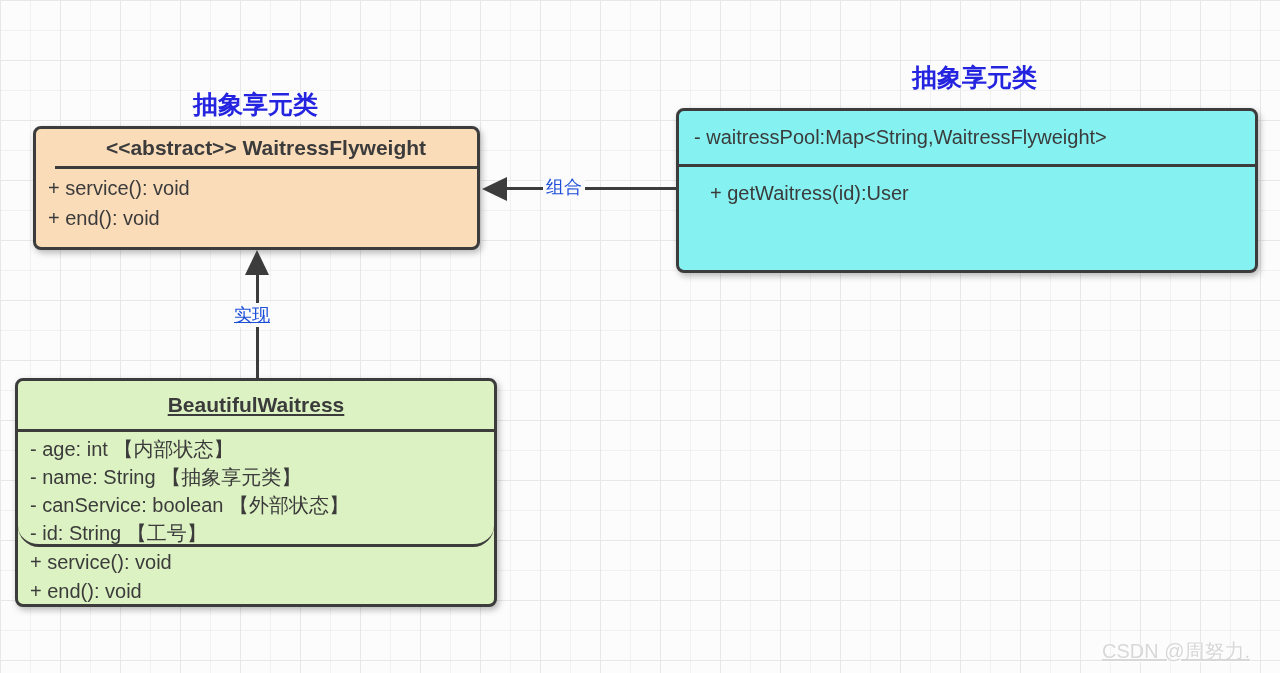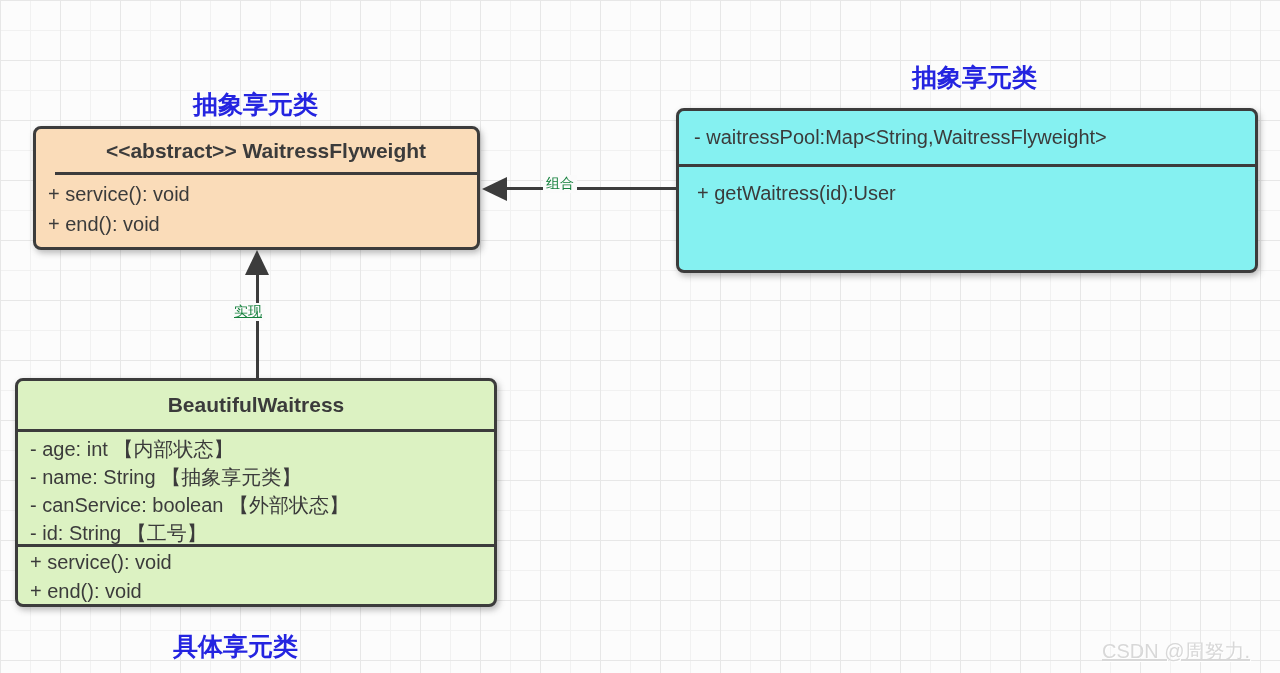--- a/index.html
+++ b/index.html
@@ -45,71 +45,70 @@
     box-sizing:border-box;
     font-size:20px;
     white-space:nowrap;
   }
   .uml-section.divided{border-bottom:3px solid #3C3C3C;}
   .uml-line{white-space:nowrap;}
   .rel-line{position:absolute;background:#3C3C3C;}
   .arrowhead{position:absolute;width:0;height:0;}
   .rel-label{
     position:absolute;
-    font-size:14px;
-    color:#15803d;
+    font-size:18px;
+    color:#1d4ed8;
     background:#FBFBFB;
     padding:0 3px;
     white-space:nowrap;
   }
   .watermark{
     position:absolute;
     font-size:20px;
     color:#D8D8D8;
     text-shadow:1px 1px 0 #FFFFFF;
     white-space:nowrap;
   }
 
   
   #lbl-abstract{left:193px;top:88px;}
   #lbl-factory{left:912px;top:61px;}
   #lbl-concrete{left:173px;top:630px;}
 
   #box-waitress{left:33px;top:126px;width:447px;height:124px;}
-  #box-waitress .uml-title{height:46px;margin-left:19px;}
+  #box-waitress .uml-title{height:40px;margin-left:19px;}
   #box-waitress .uml-section{padding:4px 0 0 12px;line-height:30px;}
 
   #box-factory{left:676px;top:108px;width:582px;height:165px;}
   #box-factory .uml-title{height:51px;}
   #box-factory .sec-fields{height:56px;line-height:53px;padding-left:15px;}
-  #box-factory .sec-methods{height:52px;line-height:52px;padding-left:18px;}
+  #box-factory .sec-methods{height:52px;line-height:52px;padding-left:31px;}
 
   #box-beautiful{left:15px;top:378px;width:482px;height:229px;}
-  #box-beautiful .uml-title{height:51px;}
-  #box-beautiful .sec-fields{height:115px;padding:3px 0 0 12px;line-height:28px;}
+  #box-beautiful .uml-title{height:51px;text-decoration:underline;}
+  #box-beautiful .sec-fields{height:115px;padding:3px 0 0 12px;line-height:28px;border-radius:21px;}
   #box-beautiful .sec-methods{padding:1px 0 0 12px;line-height:29px;}
 
   #comp-line{left:505px;top:187px;width:171px;height:3px;}
   #comp-head{left:482px;top:177px;border-top:12px solid transparent;border-bottom:12px solid transparent;border-right:25px solid #3C3C3C;}
   #comp-label{left:543px;top:175px;}
 
   #real-line{left:256px;top:272px;width:3px;height:106px;}
   #real-head{left:245px;top:250px;border-left:12px solid transparent;border-right:12px solid transparent;border-bottom:25px solid #3C3C3C;}
   #real-label{left:231px;top:303px;text-decoration:underline;}
 
   #watermark{left:1102px;top:638px;text-decoration:underline;}
 </style>
 </head>
 <body>
 
 <div class="stage">
 
   <div class="annot" id="lbl-abstract">抽象享元类</div>
   <div class="annot" id="lbl-factory">抽象享元类</div>
-  <div class="annot" id="lbl-concrete">具体享元类</div>
 
   <div class="uml" id="box-waitress" style="background-color: rgb(250, 220, 185);">
     <div class="uml-title">&lt;&lt;abstract&gt;&gt; WaitressFlyweight</div>
     <div class="uml-section">
       <div class="uml-line">+ service(): void</div>
       <div class="uml-line">+ end(): void</div>
     </div>
   </div>
 
   <div class="uml" id="box-factory" style="background-color: rgb(133, 241, 241);">

